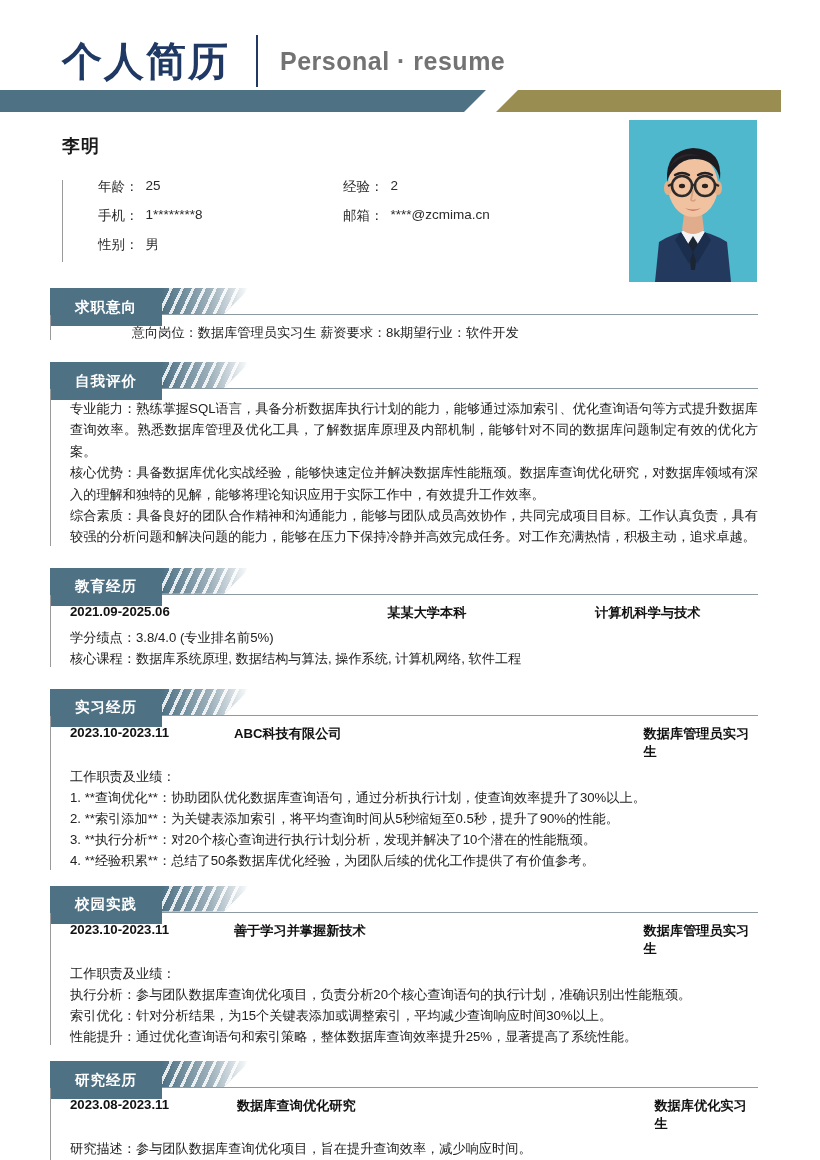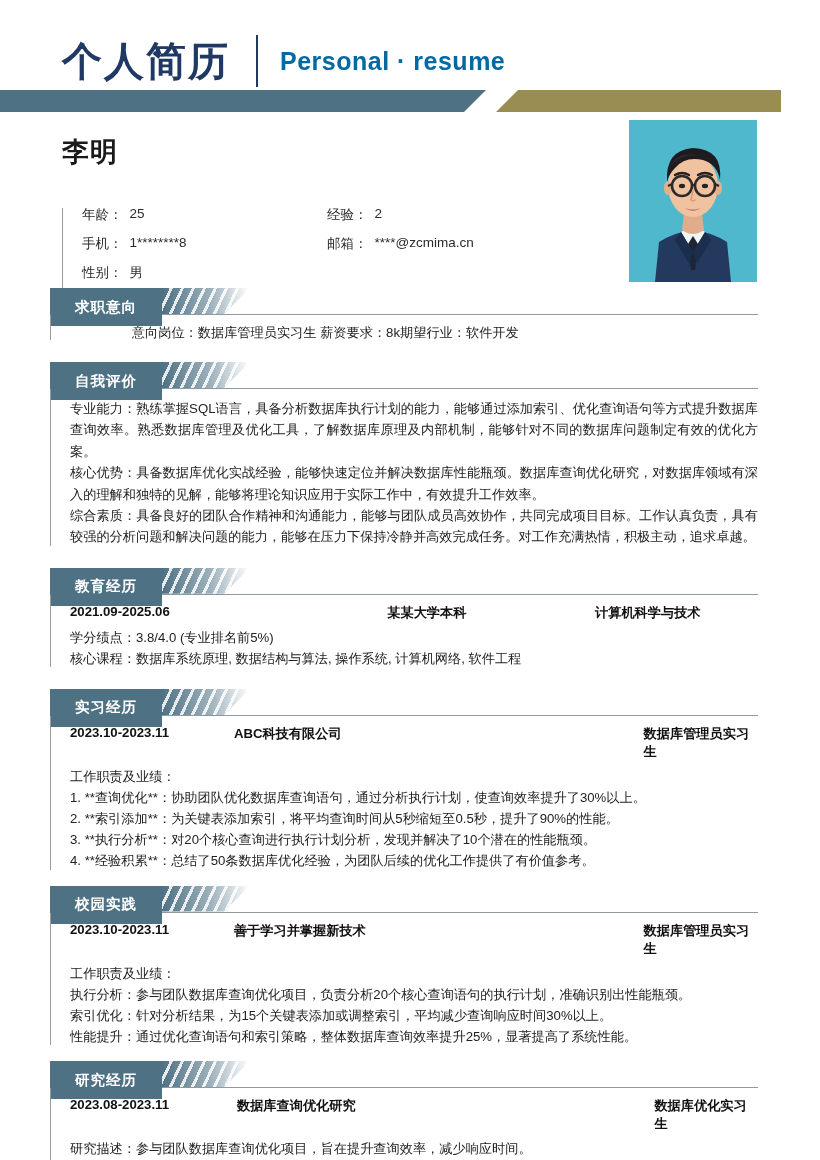--- a/index.html
+++ b/index.html
@@ -30,50 +30,50 @@
   }
   .title-sep {
     width: 2px;
     height: 52px;
     background: #1f3864;
     margin: 0 22px 0 26px;
   }
   .title-en {
     font-size: 25px;
     font-weight: 700;
-    color: #0369a1;
+    color: #737373;
     letter-spacing: 0.5px;
   }
 
   
   .deco-bar { position: relative; height: 22px; margin-top: 12px; }
   .deco-left {
     position: absolute; left: 0; top: 0; height: 22px; width: 486px;
     background: #4e7184;
     clip-path: polygon(0 0, 100% 0, calc(100% - 22px) 100%, 0 100%);
   }
   .deco-right {
     position: absolute; left: 496px; top: 0; height: 22px; width: 285px;
     background: #9a8d52;
     clip-path: polygon(22px 0, 100% 0, 100% 100%, 0 100%);
   }
 
   
   .identity { position: relative; padding: 22px 0 0 62px; height: 176px; }
   .name {
-    font-size: 27px; font-weight: 700; color: #1a1a1a;
-    letter-spacing: 1px; margin-bottom: 36px;
+    font-size: 18px; font-weight: 700; color: #1a1a1a;
+    letter-spacing: 1px; margin-bottom: 20px;
     font-family: "DejaVu Sans", "Liberation Sans", sans-serif;
   }
   .contact-wrap { position: relative; padding-left: 20px; }
   .contact-wrap::before {
     content: ""; position: absolute; left: 0; top: 2px;
     width: 1px; height: 82px; background: #9a9a9a;
   }
-  .contact-grid { display: block; }
+  .contact-grid { display: block; margin-left: 16px; }
   .c-row { display: flex; margin-bottom: 11px; font-size: 13.5px; color: #2b2b2b; }
   .c-cell { display: flex; }
   .c-cell.left { width: 245px; }
   .c-lab { color: #2b2b2b; white-space: nowrap; }
   .c-val { color: #2b2b2b; margin-left: 7px; white-space: nowrap; }
 
   .photo {
     position: absolute; right: 63px; top: 8px;
     width: 128px; height: 162px;
     overflow: hidden; background: #4fb8cd;

